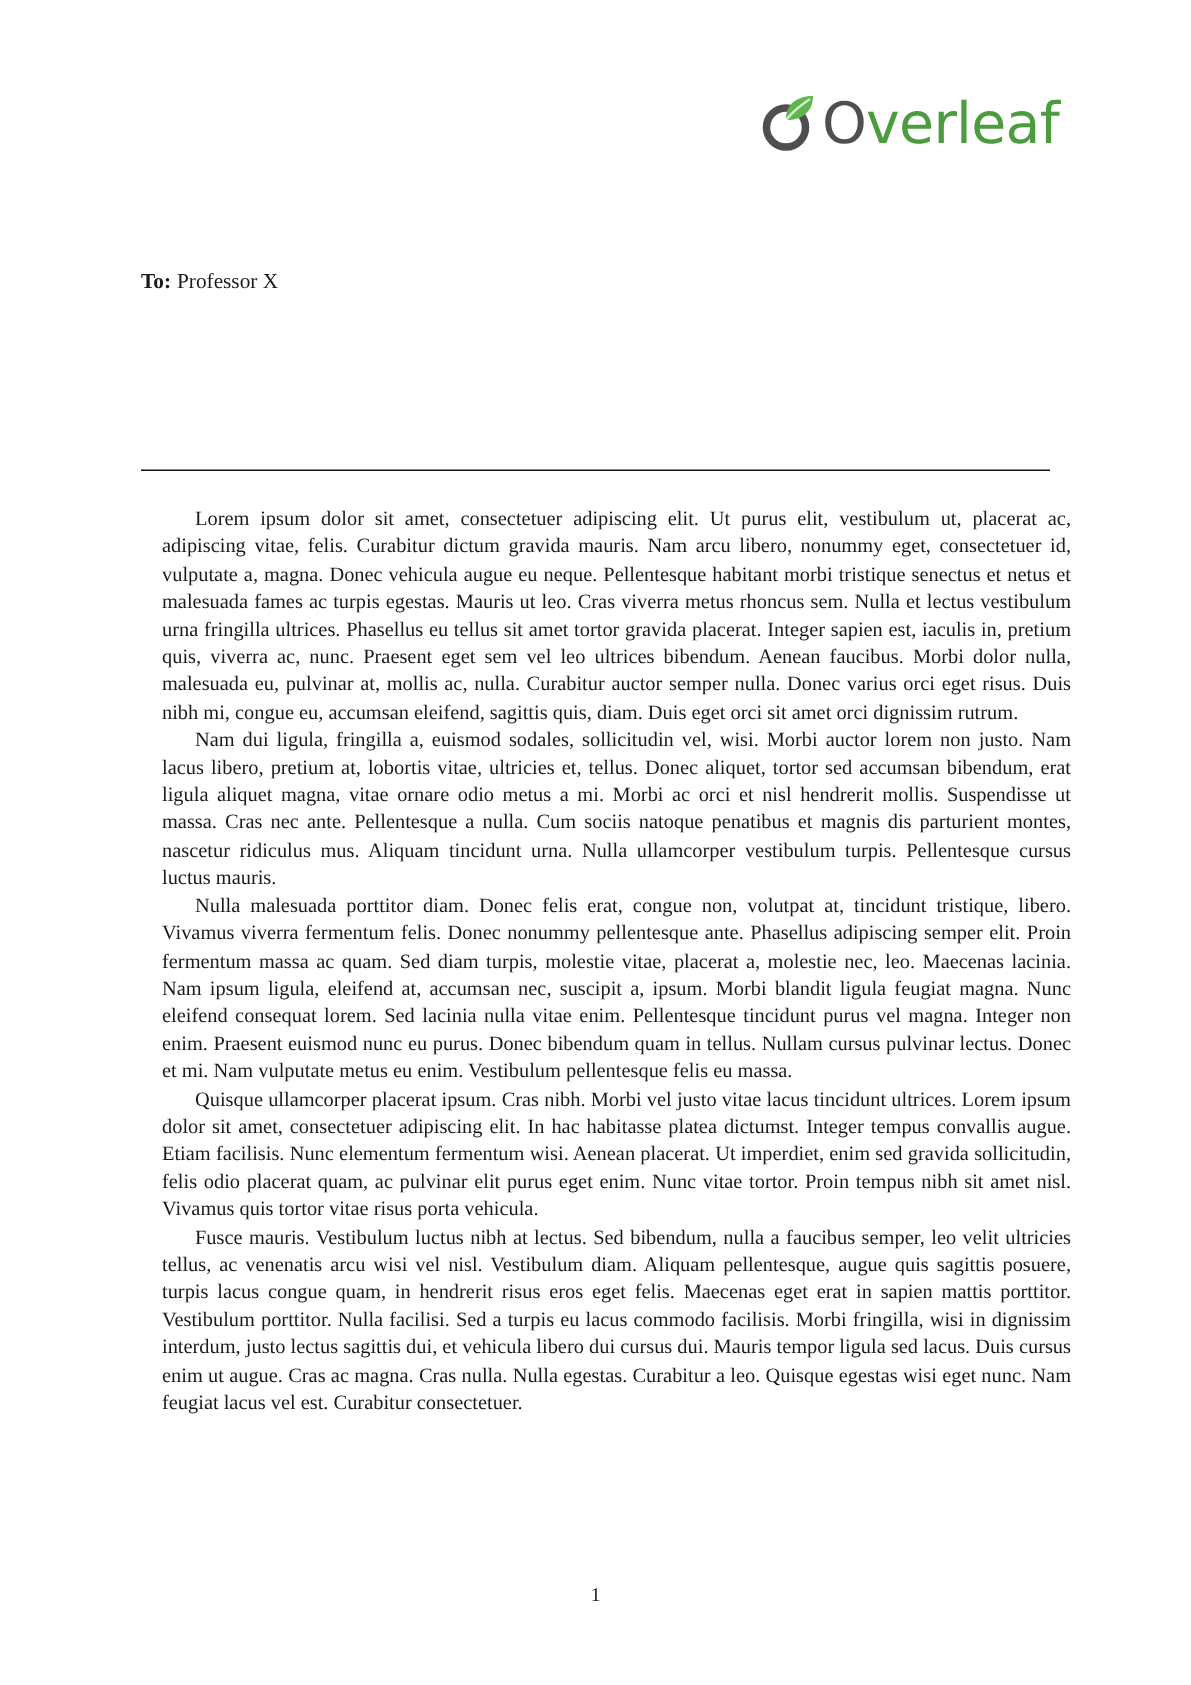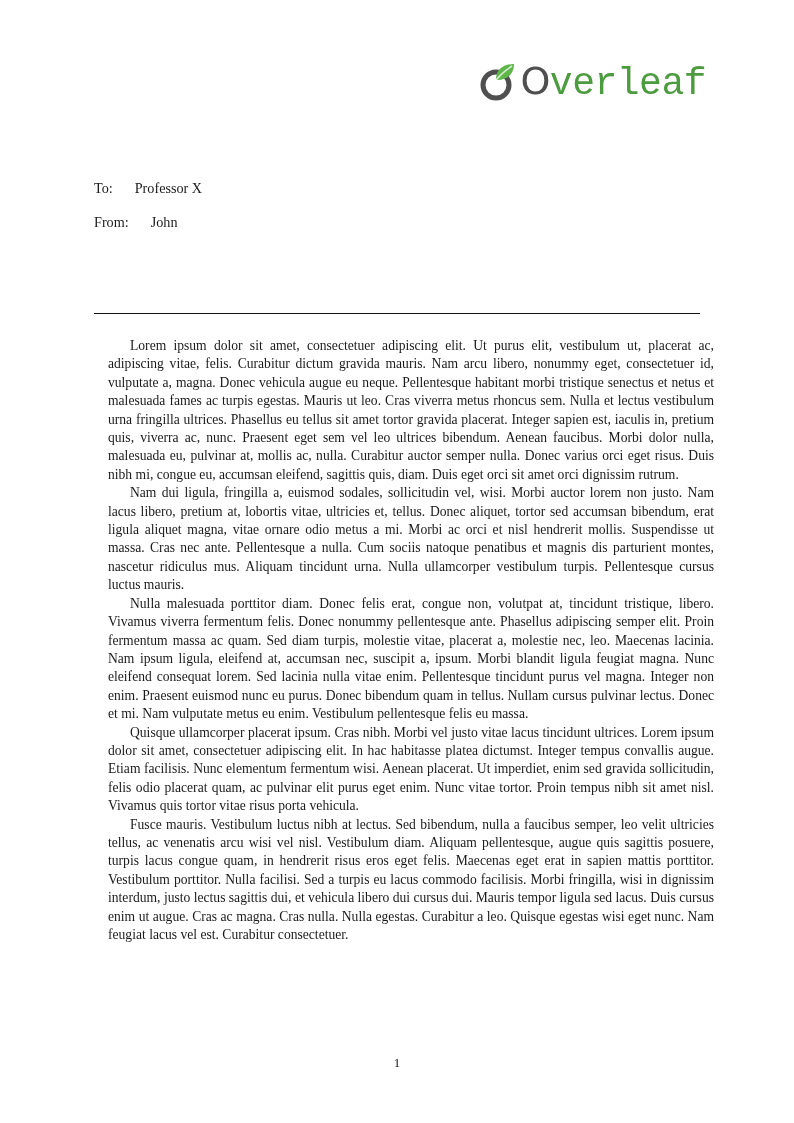--- a/index.html
+++ b/index.html
@@ -36,41 +36,41 @@
     margin-right: 2px;
   }
   .logo-text {
     font-family: "DejaVu Sans", sans-serif;
     font-size: 38px;
     letter-spacing: -0.5px;
     line-height: 1;
     font-weight: 400;
   }
   .logo-text .dark { color: #4f4f4f; }
-  .logo-text .green { color: #4d9b3f; font-family: Liberation Mono, monospace; }
+  .logo-text .green { color: #4d9b3f; }
 
   
   .fields {
     position: absolute;
     left: 94px;
     top: 180px;
     width: 606px;
   }
   .field-row {
     margin-bottom: 16.5px;
     font-size: 14.2px;
     line-height: 1.2;
   }
   .field-label {
-    font-weight: normal;
+    font-weight: bold;
     font-family: "Liberation Serif", serif;
   }
   .field-value {
     font-family: "Liberation Serif", serif;
-    margin-left: 22px;
+    margin-left: 4px;
     text-align: center;
   }
   .rule {
     position: absolute;
     left: 94px;
     top: 313px;
     width: 606px;
     height: 1.2px;
     background: #111;
   }
@@ -115,23 +115,20 @@
         <path d="M20 19 C24 14, 30 9, 36 5" fill="none" stroke="#ffffff" stroke-width="1.6" opacity="0.75"></path>
       </svg>
     </span>
     <span class="logo-text"><span class="dark">O</span><span class="green">verleaf</span></span>
   </div>
 
   <div class="fields">
     <div class="field-row">
       <span class="field-label">To:</span><span class="field-value">Professor X</span>
     </div>
-    <div class="field-row">
-      <span class="field-label">From:</span><span class="field-value">John</span>
-    </div>
   </div>
 
   <div class="rule"></div>
 
   <div class="body-text">
     <p>Lorem ipsum dolor sit amet, consectetuer adipiscing elit. Ut purus elit, vestibulum ut, placerat ac, adipiscing vitae, felis. Curabitur dictum gravida mauris. Nam arcu libero, nonummy eget, consectetuer id, vulputate a, magna. Donec vehicula augue eu neque. Pellentesque habitant morbi tristique senectus et netus et malesuada fames ac turpis egestas. Mauris ut leo. Cras viverra metus rhoncus sem. Nulla et lectus vestibulum urna fringilla ultrices. Phasellus eu tellus sit amet tortor gravida placerat. Integer sapien est, iaculis in, pretium quis, viverra ac, nunc. Praesent eget sem vel leo ultrices bibendum. Aenean faucibus. Morbi dolor nulla, malesuada eu, pulvinar at, mollis ac, nulla. Curabitur auctor semper nulla. Donec varius orci eget risus. Duis nibh mi, congue eu, accumsan eleifend, sagittis quis, diam. Duis eget orci sit amet orci dignissim rutrum.</p>
     <p>Nam dui ligula, fringilla a, euismod sodales, sollicitudin vel, wisi. Morbi auctor lorem non justo. Nam lacus libero, pretium at, lobortis vitae, ultricies et, tellus. Donec aliquet, tortor sed accumsan bibendum, erat ligula aliquet magna, vitae ornare odio metus a mi. Morbi ac orci et nisl hendrerit mollis. Suspendisse ut massa. Cras nec ante. Pellentesque a nulla. Cum sociis natoque penatibus et magnis dis parturient montes, nascetur ridiculus mus. Aliquam tincidunt urna. Nulla ullamcorper vestibulum turpis. Pellentesque cursus luctus mauris.</p>
     <p>Nulla malesuada porttitor diam. Donec felis erat, congue non, volutpat at, tincidunt tristique, libero. Vivamus viverra fermentum felis. Donec nonummy pellentesque ante. Phasellus adipiscing semper elit. Proin fermentum massa ac quam. Sed diam turpis, molestie vitae, placerat a, molestie nec, leo. Maecenas lacinia. Nam ipsum ligula, eleifend at, accumsan nec, suscipit a, ipsum. Morbi blandit ligula feugiat magna. Nunc eleifend consequat lorem. Sed lacinia nulla vitae enim. Pellentesque tincidunt purus vel magna. Integer non enim. Praesent euismod nunc eu purus. Donec bibendum quam in tellus. Nullam cursus pulvinar lectus. Donec et mi. Nam vulputate metus eu enim. Vestibulum pellentesque felis eu massa.</p>
     <p>Quisque ullamcorper placerat ipsum. Cras nibh. Morbi vel justo vitae lacus tincidunt ultrices. Lorem ipsum dolor sit amet, consectetuer adipiscing elit. In hac habitasse platea dictumst. Integer tempus convallis augue. Etiam facilisis. Nunc elementum fermentum wisi. Aenean placerat. Ut imperdiet, enim sed gravida sollicitudin, felis odio placerat quam, ac pulvinar elit purus eget enim. Nunc vitae tortor. Proin tempus nibh sit amet nisl. Vivamus quis tortor vitae risus porta vehicula.</p>
     <p>Fusce mauris. Vestibulum luctus nibh at lectus. Sed bibendum, nulla a faucibus semper, leo velit ultricies tellus, ac venenatis arcu wisi vel nisl. Vestibulum diam. Aliquam pellentesque, augue quis sagittis posuere, turpis lacus congue quam, in hendrerit risus eros eget felis. Maecenas eget erat in sapien mattis porttitor. Vestibulum porttitor. Nulla facilisi. Sed a turpis eu lacus commodo facilisis. Morbi fringilla, wisi in dignissim interdum, justo lectus sagittis dui, et vehicula libero dui cursus dui. Mauris tempor ligula sed lacus. Duis cursus enim ut augue. Cras ac magna. Cras nulla. Nulla egestas. Curabitur a leo. Quisque egestas wisi eget nunc. Nam feugiat lacus vel est. Curabitur consectetuer.</p>

